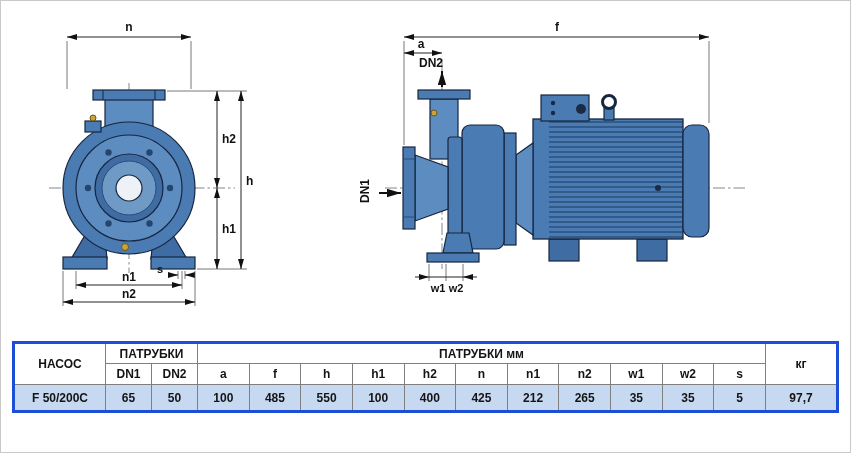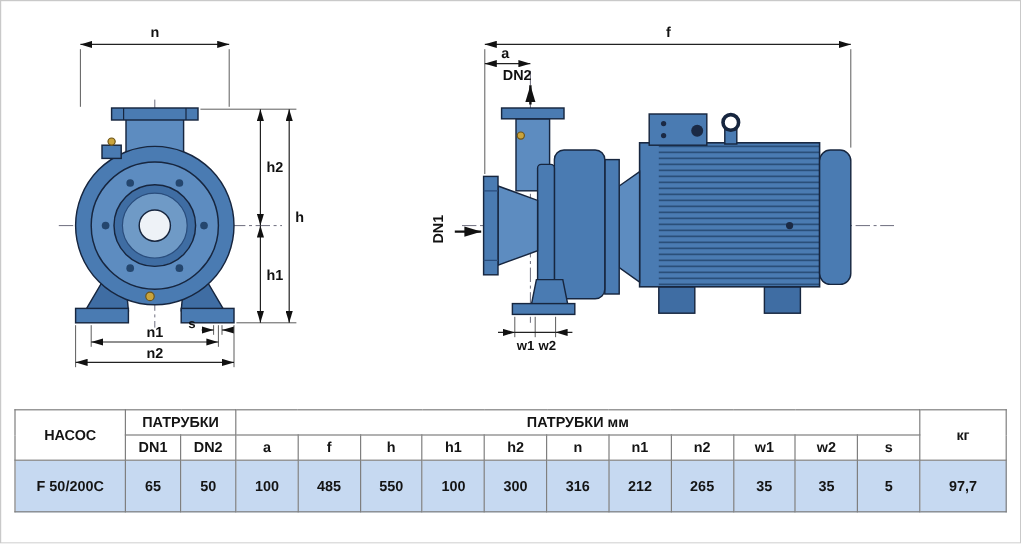--- a/index.html
+++ b/index.html
@@ -17,25 +17,25 @@
   .body2 { fill:#5d8cc0; stroke:#17263f; stroke-width:1.2; }
   .body3 { fill:#3f6da3; stroke:#17263f; stroke-width:1.2; }
   .ring  { fill:#6f9ac6; stroke:#2a4d7c; stroke-width:1; }
   .hub   { fill:#eef2f7; stroke:#17263f; stroke-width:1.2; }
   .bolt  { fill:#24466e; stroke:none; }
   .brass { fill:#c9a43d; stroke:#6d5418; stroke-width:1; }
   .dark  { fill:#1b2a45; stroke:none; }
   .thick { stroke:#111; stroke-width:2; fill:none; }
 
   .table-wrap { padding:8px 11px 0 11px; }
-  table { width:100%; border-collapse:collapse; table-layout:fixed; border:1px solid #1d4ed8; }
+  table { width:100%; border-collapse:collapse; table-layout:fixed; border:3px solid #1d4ed8; }
   th, td { border:1px solid #7f7f7f; text-align:center; vertical-align:middle;
            font-weight:bold; font-size:12px; color:#141414; padding:2px 1px; }
   thead th { background:#ffffff; height:21px; }
-  tbody td { background:#c6d9f1; height:43px; }
+  tbody td { background:#c6d9f1; height:27px; }
 </style>
 </head>
 <body>
 
 <div class="page">
 
   <div class="drawing-area">
     <svg width="849" height="332" viewBox="0 0 849 332">
       <defs>
         <marker id="arr" viewBox="0 0 10 6" refX="10" refY="3" markerWidth="10" markerHeight="6" markerUnits="userSpaceOnUse" orient="auto-start-reverse">
@@ -234,22 +234,22 @@
       </thead>
       <tbody>
         <tr>
           <td>F 50/200C</td>
           <td>65</td>
           <td>50</td>
           <td>100</td>
           <td>485</td>
           <td>550</td>
           <td>100</td>
-          <td>300</td>
-          <td>316</td>
+          <td>400</td>
+          <td>425</td>
           <td>212</td>
           <td>265</td>
           <td>35</td>
           <td>35</td>
           <td>5</td>
           <td>97,7</td>
         </tr>
       </tbody>
     </table>
   </div>

